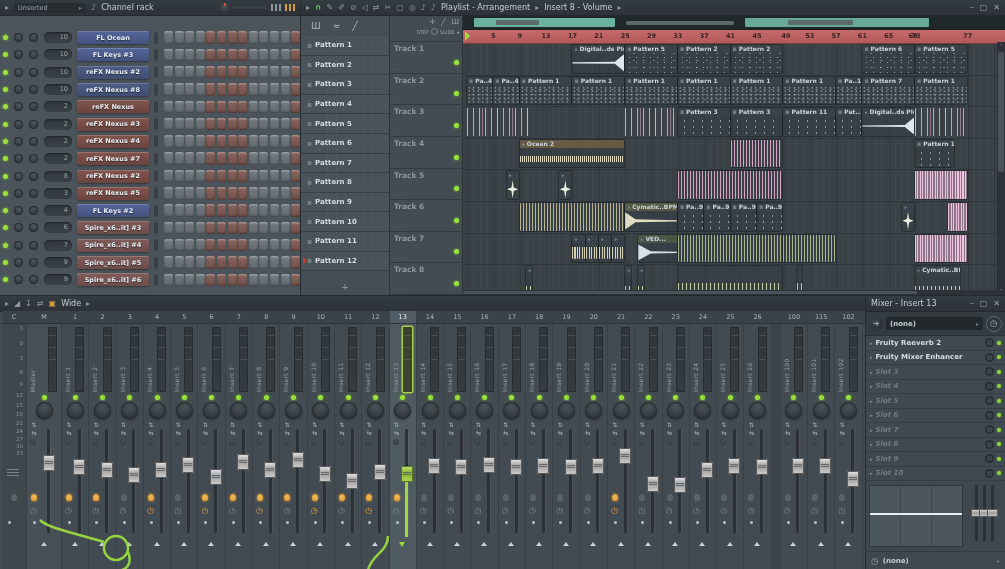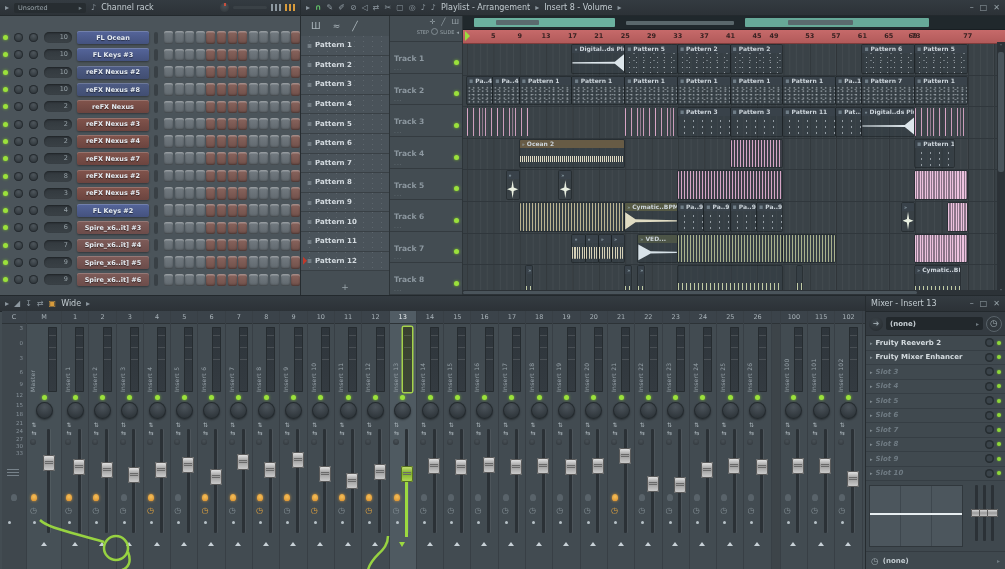--- a/index.html
+++ b/index.html
@@ -61,21 +61,21 @@
   .pat-marker{width:4px;height:8px;flex:none;}
   .pat-item.sel .pat-marker{background:#c0392b;clip-path:polygon(0 0,100% 50%,0 100%);}
   .pat-icon{color:#97a2a8;font-size:6px;margin-right:3px;}
   .pat-label{font-size:7px;font-weight:bold;color:#d5dce1;white-space:nowrap;}
   .picker-foot{height:16px;display:flex;align-items:center;justify-content:center;color:#9aa5ab;font-size:9px;}
   #track-heads{width:72px;background:#434c52;border-right:1px solid #2d3438;display:flex;flex-direction:column;}
   .th-top{height:26px;border-bottom:1px solid #343b40;font-size:5px;color:#97a2a8;padding:2px 3px;box-sizing:border-box;}
   .th-top .r1{display:flex;gap:6px;justify-content:flex-end;font-size:7px;margin-bottom:2px;}
   .th-top .r2{display:flex;align-items:center;gap:2px;justify-content:flex-end;}
   .th-circle{width:5px;height:5px;border:1px solid #828d93;border-radius:50%;display:inline-block;}
-  .track-head{flex:1;border-bottom:1px solid #343b40;position:relative;padding:2px 4px;box-sizing:border-box;margin-top:10px;}
+  .track-head{flex:1;border-bottom:1px solid #343b40;position:relative;padding:2px 4px;box-sizing:border-box;}
   .track-head .tname{font-size:7.5px;color:#8d98a0;font-weight:bold;}
   .track-head .tdots{position:absolute;left:4px;bottom:2px;font-size:6px;color:#6f7a80;letter-spacing:1px;}
   .track-head .tled{position:absolute;right:3px;bottom:8px;width:5px;height:5px;border-radius:50%;
                     background:#9be13c;box-shadow:0 0 3px #7fc32c;}
   #clip-area{flex:1;display:flex;flex-direction:column;position:relative;}
   #minimap{height:13px;background:#20282c;position:relative;border-bottom:1px solid #181e22;}
   .mm-seg{position:absolute;top:2px;height:9px;border-radius:1px;}
   #ruler{height:13px;background:linear-gradient(#c66a6a,#b25a5a);position:relative;border-bottom:1px solid #7e3d3d;}
   .tick{position:absolute;top:2px;font-size:6.5px;font-weight:bold;color:#3a2222;transform:translateX(-50%);}
   #start-flag{position:absolute;left:2px;top:1px;width:0;height:0;border-left:5px solid #9add3f;
@@ -787,21 +787,21 @@
           <span class="tick" style="left: 56.72px;">9</span>
           <span class="tick" style="left: 83.08px;">13</span>
           <span class="tick" style="left: 109.44px;">17</span>
           <span class="tick" style="left: 135.8px;">21</span>
           <span class="tick" style="left: 162.16px;">25</span>
           <span class="tick" style="left: 188.52px;">29</span>
           <span class="tick" style="left: 214.88px;">33</span>
           <span class="tick" style="left: 241.24px;">37</span>
           <span class="tick" style="left: 267.6px;">41</span>
           <span class="tick" style="left: 293.96px;">45</span>
-          <span class="tick" style="left: 311px;">49</span>
+          <span class="tick" style="left: 323px;">49</span>
           <span class="tick" style="left: 346.68px;">53</span>
           <span class="tick" style="left: 373.04px;">57</span>
           <span class="tick" style="left: 399.4px;">61</span>
           <span class="tick" style="left: 425.76px;">65</span>
           <span class="tick" style="left: 450px;">69</span>
           <span class="tick" style="left: 453px;">73</span>
           <span class="tick" style="left: 504.84px;">77</span>
         </div>
       <div id="lanes">
           <div class="lane" style="top: 0px;">

